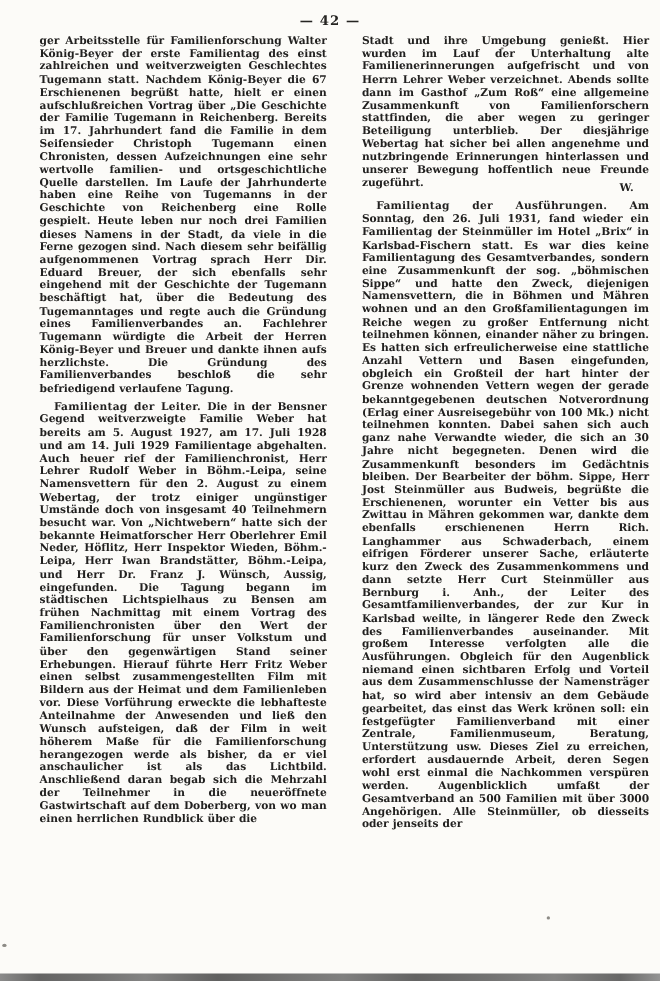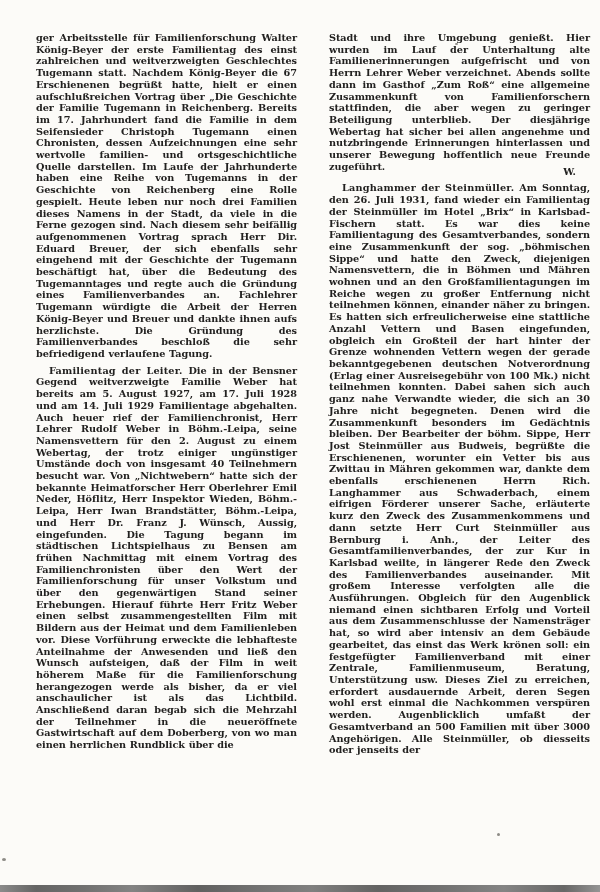--- a/index.html
+++ b/index.html
@@ -85,40 +85,41 @@
   }
   .speck.s1 { left: 455px; top: 43px;  width: 3px; height: 2px; }
   .speck.s2 { left: 497px; top: 833px; width: 3px; height: 3px; }
   .speck.s3 { left: 2px;   top: 858px; width: 4px; height: 3px; }
 </style>
 </head>
 <body>
 
 <div class="page">
 
+  <div class="page-number">— 42 —</div>
 
   <div class="columns">
 
     <div class="col">
       <p class="para">
         <span>ger Arbeitsstelle für Familienforschung Walter König-Beyer der erste Familientag des einst zahlreichen und weitverzweigten Geschlechtes Tugemann statt. Nachdem König-Beyer die 67 Erschienenen begrüßt hatte, hielt er einen aufschlußreichen Vortrag über „Die Geschichte der Familie Tugemann in Reichenberg. Bereits im 17. Jahrhundert fand die Familie in dem Seifensieder Christoph Tugemann einen Chronisten, dessen Aufzeichnungen eine sehr wertvolle familien- und ortsgeschichtliche Quelle darstellen. Im Laufe der Jahrhunderte haben eine Reihe von Tugemanns in der Geschichte von Reichenberg eine Rolle gespielt. Heute leben nur noch drei Familien dieses Namens in der Stadt, da viele in die Ferne gezogen sind. Nach diesem sehr beifällig aufgenommenen Vortrag sprach Herr Dir. Eduard Breuer, der sich ebenfalls sehr eingehend mit der Geschichte der Tugemann beschäftigt hat, über die Bedeutung des Tugemanntages und regte auch die Gründung eines Familienverbandes an. Fachlehrer Tugemann würdigte die Arbeit der Herren König-Beyer und Breuer und dankte ihnen aufs herzlichste. Die Gründung des Familienverbandes beschloß die sehr befriedigend verlaufene Tagung.</span>
       </p>
       <p class="para indent">
         <span class="lead">Familientag der Leiter.</span>
         <span>Die in der Bensner Gegend weitverzweigte Familie Weber hat bereits am 5. August 1927, am 17. Juli 1928 und am 14. Juli 1929 Familientage abgehalten. Auch heuer rief der Familienchronist, Herr Lehrer Rudolf Weber in Böhm.-Leipa, seine Namensvettern für den 2. August zu einem Webertag, der trotz einiger ungünstiger Umstände doch von insgesamt 40 Teilnehmern besucht war. Von „Nichtwebern“ hatte sich der bekannte Heimatforscher Herr Oberlehrer Emil Neder, Höflitz, Herr Inspektor Wieden, Böhm.-Leipa, Herr Iwan Brandstätter, Böhm.-Leipa, und Herr Dr. Franz J. Wünsch, Aussig, eingefunden. Die Tagung begann im städtischen Lichtspielhaus zu Bensen am frühen Nachmittag mit einem Vortrag des Familienchronisten über den Wert der Familienforschung für unser Volkstum und über den gegenwärtigen Stand seiner Erhebungen. Hierauf führte Herr Fritz Weber einen selbst zusammengestellten Film mit Bildern aus der Heimat und dem Familienleben vor. Diese Vorführung erweckte die lebhafteste Anteilnahme der Anwesenden und ließ den Wunsch aufsteigen, daß der Film in weit höherem Maße für die Familienforschung herangezogen werde als bisher, da er viel anschaulicher ist als das Lichtbild. Anschließend daran begab sich die Mehrzahl der Teilnehmer in die neueröffnete Gastwirtschaft auf dem Doberberg, von wo man einen herrlichen Rundblick über die</span>
       </p>
     </div>
 
     <div class="col">
       <p class="para">
         <span>Stadt und ihre Umgebung genießt. Hier wurden im Lauf der Unterhaltung alte Familienerinnerungen aufgefrischt und von Herrn Lehrer Weber verzeichnet. Abends sollte dann im Gasthof „Zum Roß“ eine allgemeine Zusammenkunft von Familienforschern stattfinden, die aber wegen zu geringer Beteiligung unterblieb. Der diesjährige Webertag hat sicher bei allen angenehme und nutzbringende Erinnerungen hinterlassen und unserer Bewegung hoffentlich neue Freunde zugeführt.</span>
       </p>
       <div class="sig-line">W.</div>
       <p class="para indent">
-        <span class="lead">Langhammer der Steinmüller.</span>
+        <span class="lead">Familientag der Ausführungen.</span>
         <span>Am Sonntag, den 26. Juli 1931, fand wieder ein Familientag der Steinmüller im Hotel „Brix“ in Karlsbad-Fischern statt. Es war dies keine Familientagung des Gesamtverbandes, sondern eine Zusammenkunft der sog. „böhmischen Sippe“ und hatte den Zweck, diejenigen Namensvettern, die in Böhmen und Mähren wohnen und an den Großfamilientagungen im Reiche wegen zu großer Entfernung nicht teilnehmen können, einander näher zu bringen. Es hatten sich erfreulicherweise eine stattliche Anzahl Vettern und Basen eingefunden, obgleich ein Großteil der hart hinter der Grenze wohnenden Vettern wegen der gerade bekanntgegebenen deutschen Notverordnung (Erlag einer Ausreisegebühr von 100 Mk.) nicht teilnehmen konnten. Dabei sahen sich auch ganz nahe Verwandte wieder, die sich an 30 Jahre nicht begegneten. Denen wird die Zusammenkunft besonders im Gedächtnis bleiben. Der Bearbeiter der böhm. Sippe, Herr Jost Steinmüller aus Budweis, begrüßte die Erschienenen, worunter ein Vetter bis aus Zwittau in Mähren gekommen war, dankte dem ebenfalls erschienenen Herrn Rich. Langhammer aus Schwaderbach, einem eifrigen Förderer unserer Sache, erläuterte kurz den Zweck des Zusammenkommens und dann setzte Herr Curt Steinmüller aus Bernburg i. Anh., der Leiter des Gesamtfamilienverbandes, der zur Kur in Karlsbad weilte, in längerer Rede den Zweck des Familienverbandes auseinander. Mit großem Interesse verfolgten alle die Ausführungen. Obgleich für den Augenblick niemand einen sichtbaren Erfolg und Vorteil aus dem Zusammenschlusse der Namensträger hat, so wird aber intensiv an dem Gebäude gearbeitet, das einst das Werk krönen soll: ein festgefügter Familienverband mit einer Zentrale, Familienmuseum, Beratung, Unterstützung usw. Dieses Ziel zu erreichen, erfordert ausdauernde Arbeit, deren Segen wohl erst einmal die Nachkommen verspüren werden. Augenblicklich umfaßt der Gesamtverband an 500 Familien mit über 3000 Angehörigen. Alle Steinmüller, ob diesseits oder jenseits der</span>
       </p>
     </div>
 
   </div>
 
   <div class="speck s1"></div>
   <div class="speck s2"></div>
   <div class="speck s3"></div>
   <div class="scan-bar"></div>

